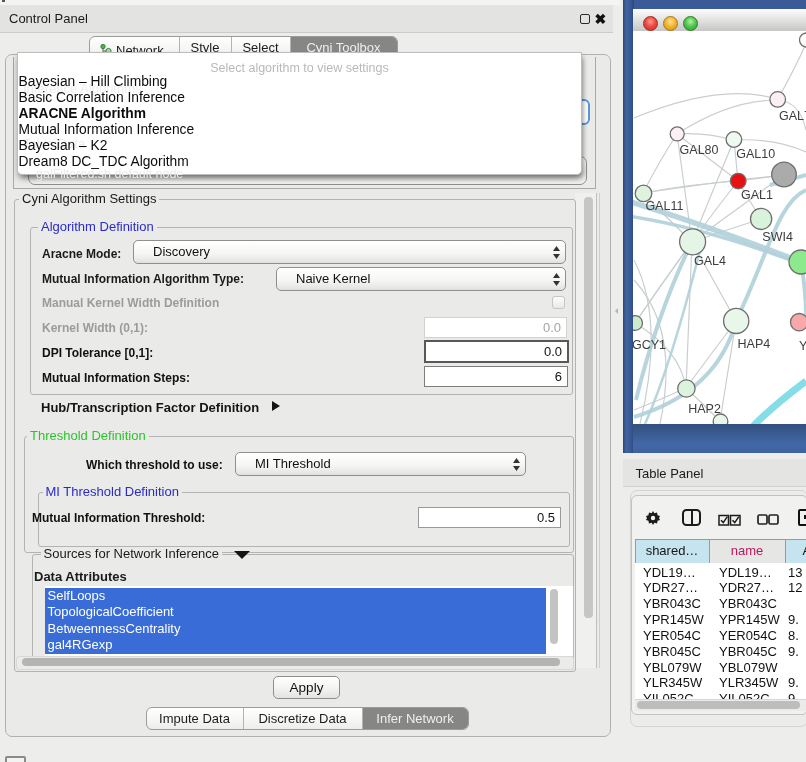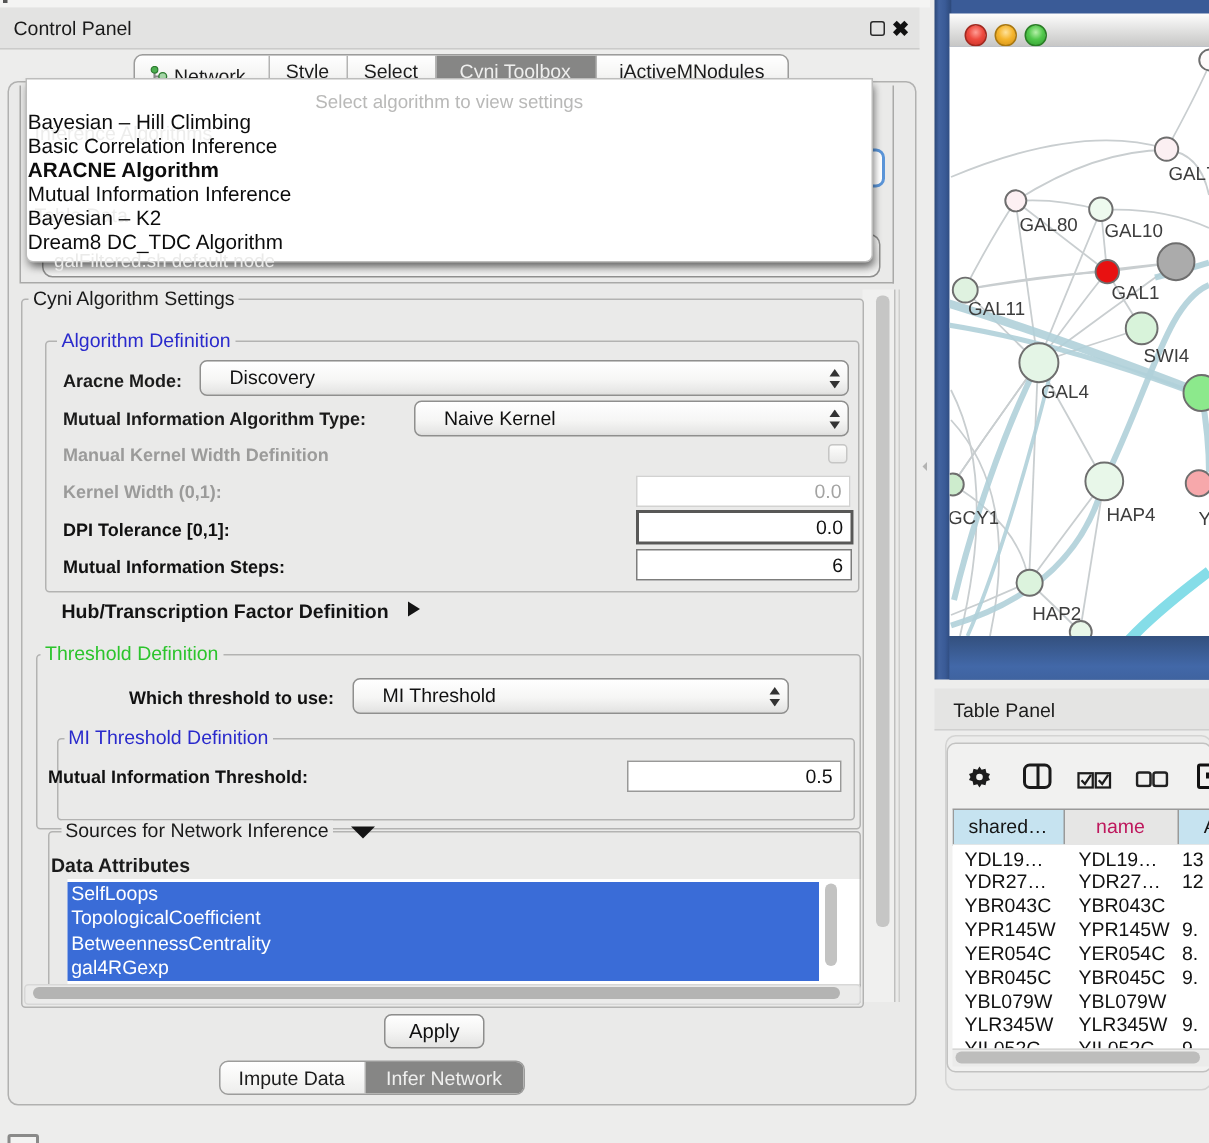--- a/index.html
+++ b/index.html
@@ -90,42 +90,42 @@
 </div>
 <div class="abs" style="left:234px;top:551px;width:0;height:0;border-top:8px solid #141414;border-left:8px solid transparent;border-right:8px solid transparent;"></div>
 <div class="abs blabel" style="left:34px;top:569px;font-size:13px;">Data Attributes</div>
 <div class="abs" style="left:44.5px;top:585.5px;width:528px;height:70px;background:#fff;border:1px solid #bbbbba;border-width:0 1px 0 0;"></div>
 <div class="abs" style="left:44.5px;top:587.5px;width:501.5px;height:66.5px;background:#3a6cd7;color:#fff;font-size:13px;line-height:16.6px;padding-left:3px;box-sizing:border-box;">SelfLoops<br>TopologicalCoefficient<br>BetweennessCentrality<br>gal4RGexp</div>
 <div class="abs" style="left:549.5px;top:589px;width:8.5px;height:54.5px;background:#c3c3c2;border-radius:4px;"></div>
 
 <div class="abs" style="left:16px;top:656px;width:556px;height:12px;background:#ebebea;border:1px solid #d8d8d7;border-radius:3px;"></div>
 <div class="abs" style="left:21.5px;top:658px;width:538px;height:7.5px;background:#b4b4b3;border-radius:4px;"></div>
 
-<div class="abs" style="left:256px;top:676px;width:65px;height:21px;border:1px solid #8e8e8d;border-radius:5px;background:linear-gradient(#ffffff,#f4f4f3 50%,#e3e3e2);font-size:13.5px;color:#111;text-align:center;line-height:21px;">Apply</div>
+<div class="abs" style="left:273px;top:676px;width:65px;height:21px;border:1px solid #8e8e8d;border-radius:5px;background:linear-gradient(#ffffff,#f4f4f3 50%,#e3e3e2);font-size:13.5px;color:#111;text-align:center;line-height:21px;">Apply</div>
 
 <div class="seg" style="left:145.5px;top:706.5px;height:21px;">
   <div class="s" style="width:96px;">Impute Data</div>
+  <div class="s" style="width:118px;">Discretize Data</div>
   <div class="s sel" style="width:105px;">Infer Network</div>
 </div>
 
 <div class="abs" style="left:4.5px;top:756px;width:17px;height:10px;border:2px solid #8a8a89;border-radius:2px;background:#f3f3f2;"></div>
 
 <div class="seg" style="left:88.5px;top:36px;height:21px;">
   <div class="s" style="width:90px;justify-content:flex-start;padding-left:10.5px;box-sizing:border-box;align-items:flex-end;">
     <svg width="12" height="14" viewBox="0 0 12 14" style="margin-right:4px;">
       <path d="M3 3 L3 11 M3 7 L8 7" stroke="#8a8a8a" stroke-width="1.4" fill="none"></path>
       <circle cx="3" cy="2.5" r="2.2" fill="#4caf50" stroke="#2c7a2f" stroke-width="0.8"></circle>
       <circle cx="8.5" cy="7" r="2.6" fill="#a5d6a7" stroke="#2c7a2f" stroke-width="0.9"></circle>
       <circle cx="3" cy="11.5" r="2" fill="#4caf50" stroke="#2c7a2f" stroke-width="0.8"></circle>
     </svg>
     Network</div>
   <div class="s" style="width:51px;">Style</div>
   <div class="s" style="width:58px;">Select</div>
   <div class="s sel" style="width:106px;">Cyni Toolbox</div>
-  <div class="s" style="width:127.5px;">jActiveMNodules</div>
 </div>
 
 <div class="abs" style="left:570px;top:99px;width:16px;height:22px;border:2.5px solid #5b95d8;border-radius:6px;background:#fff;"></div>
 <div class="abs" style="left:13.4px;top:57px;width:1px;height:131px;background:#a9a9a8;"></div>
 <div class="abs" style="left:594.8px;top:57px;width:1px;height:131.5px;background:#a9a9a8;"></div>
 <div class="abs" style="left:13.4px;top:188px;width:582.5px;height:1px;background:#a9a9a8;"></div>
 <div class="abs" style="left:28px;top:156px;width:557px;height:27px;border:1px solid #8f8f8e;border-radius:7px;background:linear-gradient(#fafaf9,#e3e3e2 60%,#f2f2f1);"></div>
 
 <div class="abs" style="left:17px;top:51.5px;width:563px;height:121px;background:#fff;border:1px solid #bdbdbc;border-radius:0 0 5px 5px;box-shadow:0 4px 6px -1px rgba(0,0,0,0.40),3px 4px 5px -2px rgba(0,0,0,0.25);">
   <div class="abs" style="left:0;top:8px;width:100%;text-align:center;font-size:12.5px;color:#b9b9b8;">Select algorithm to view settings</div>

